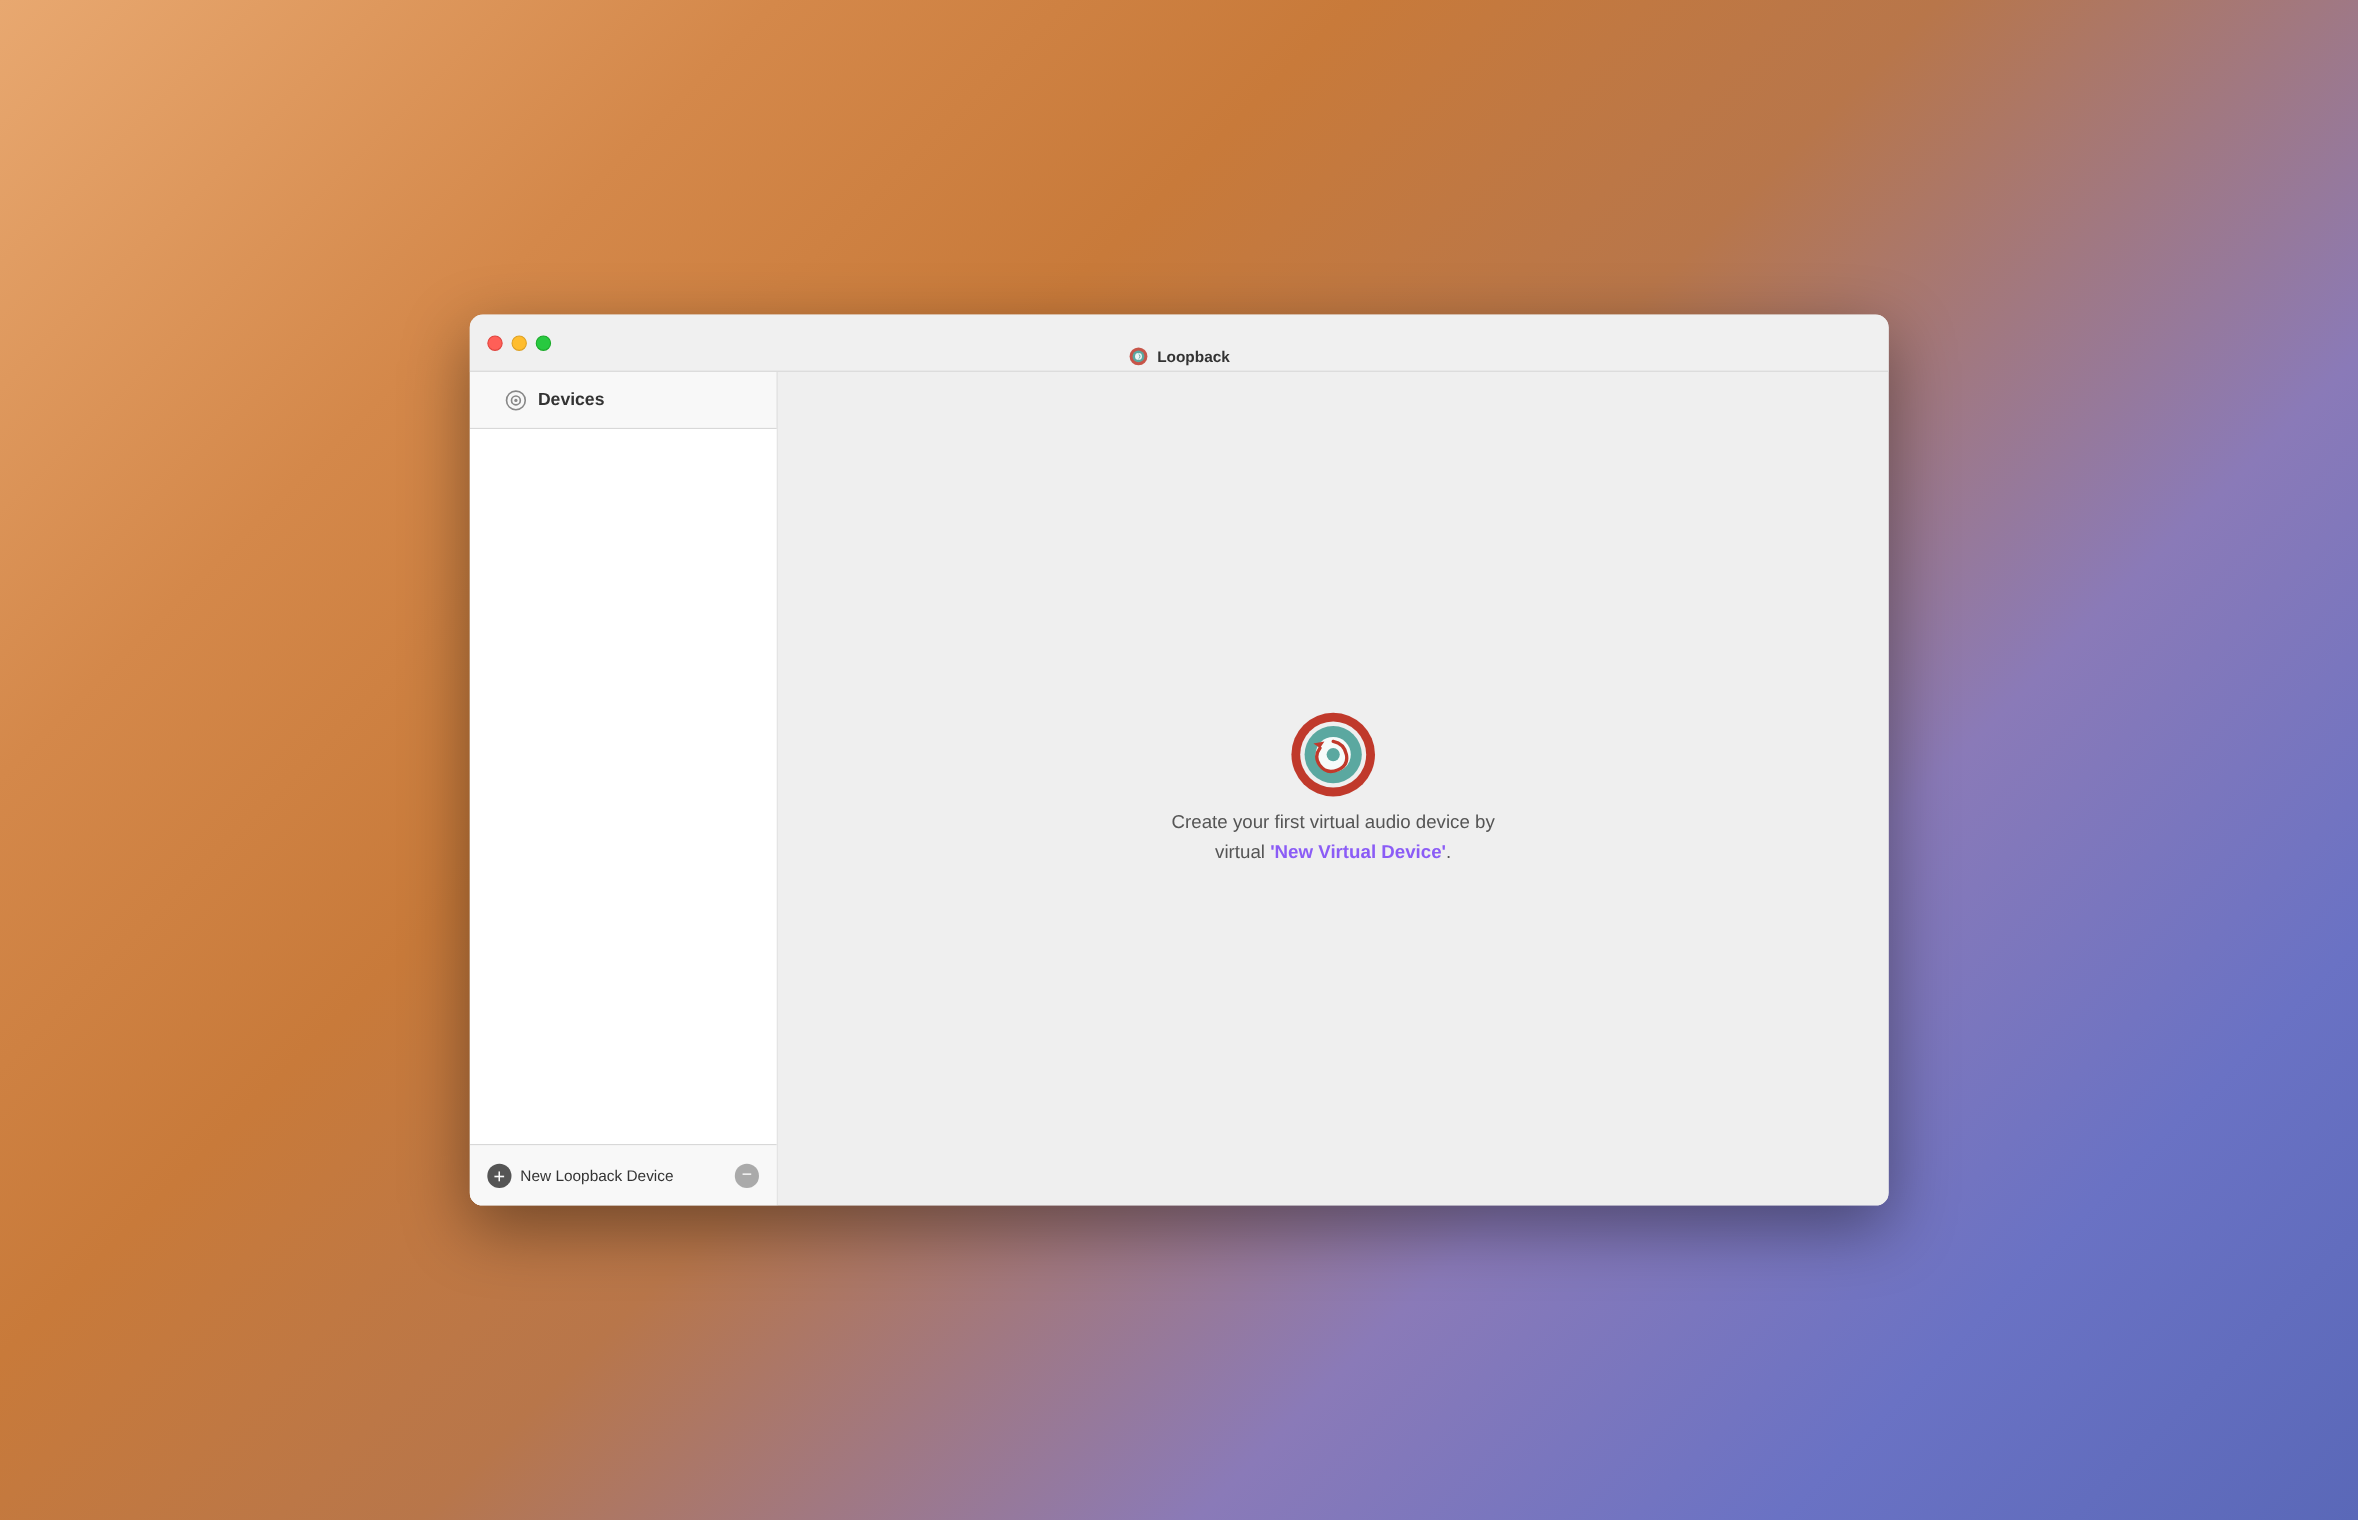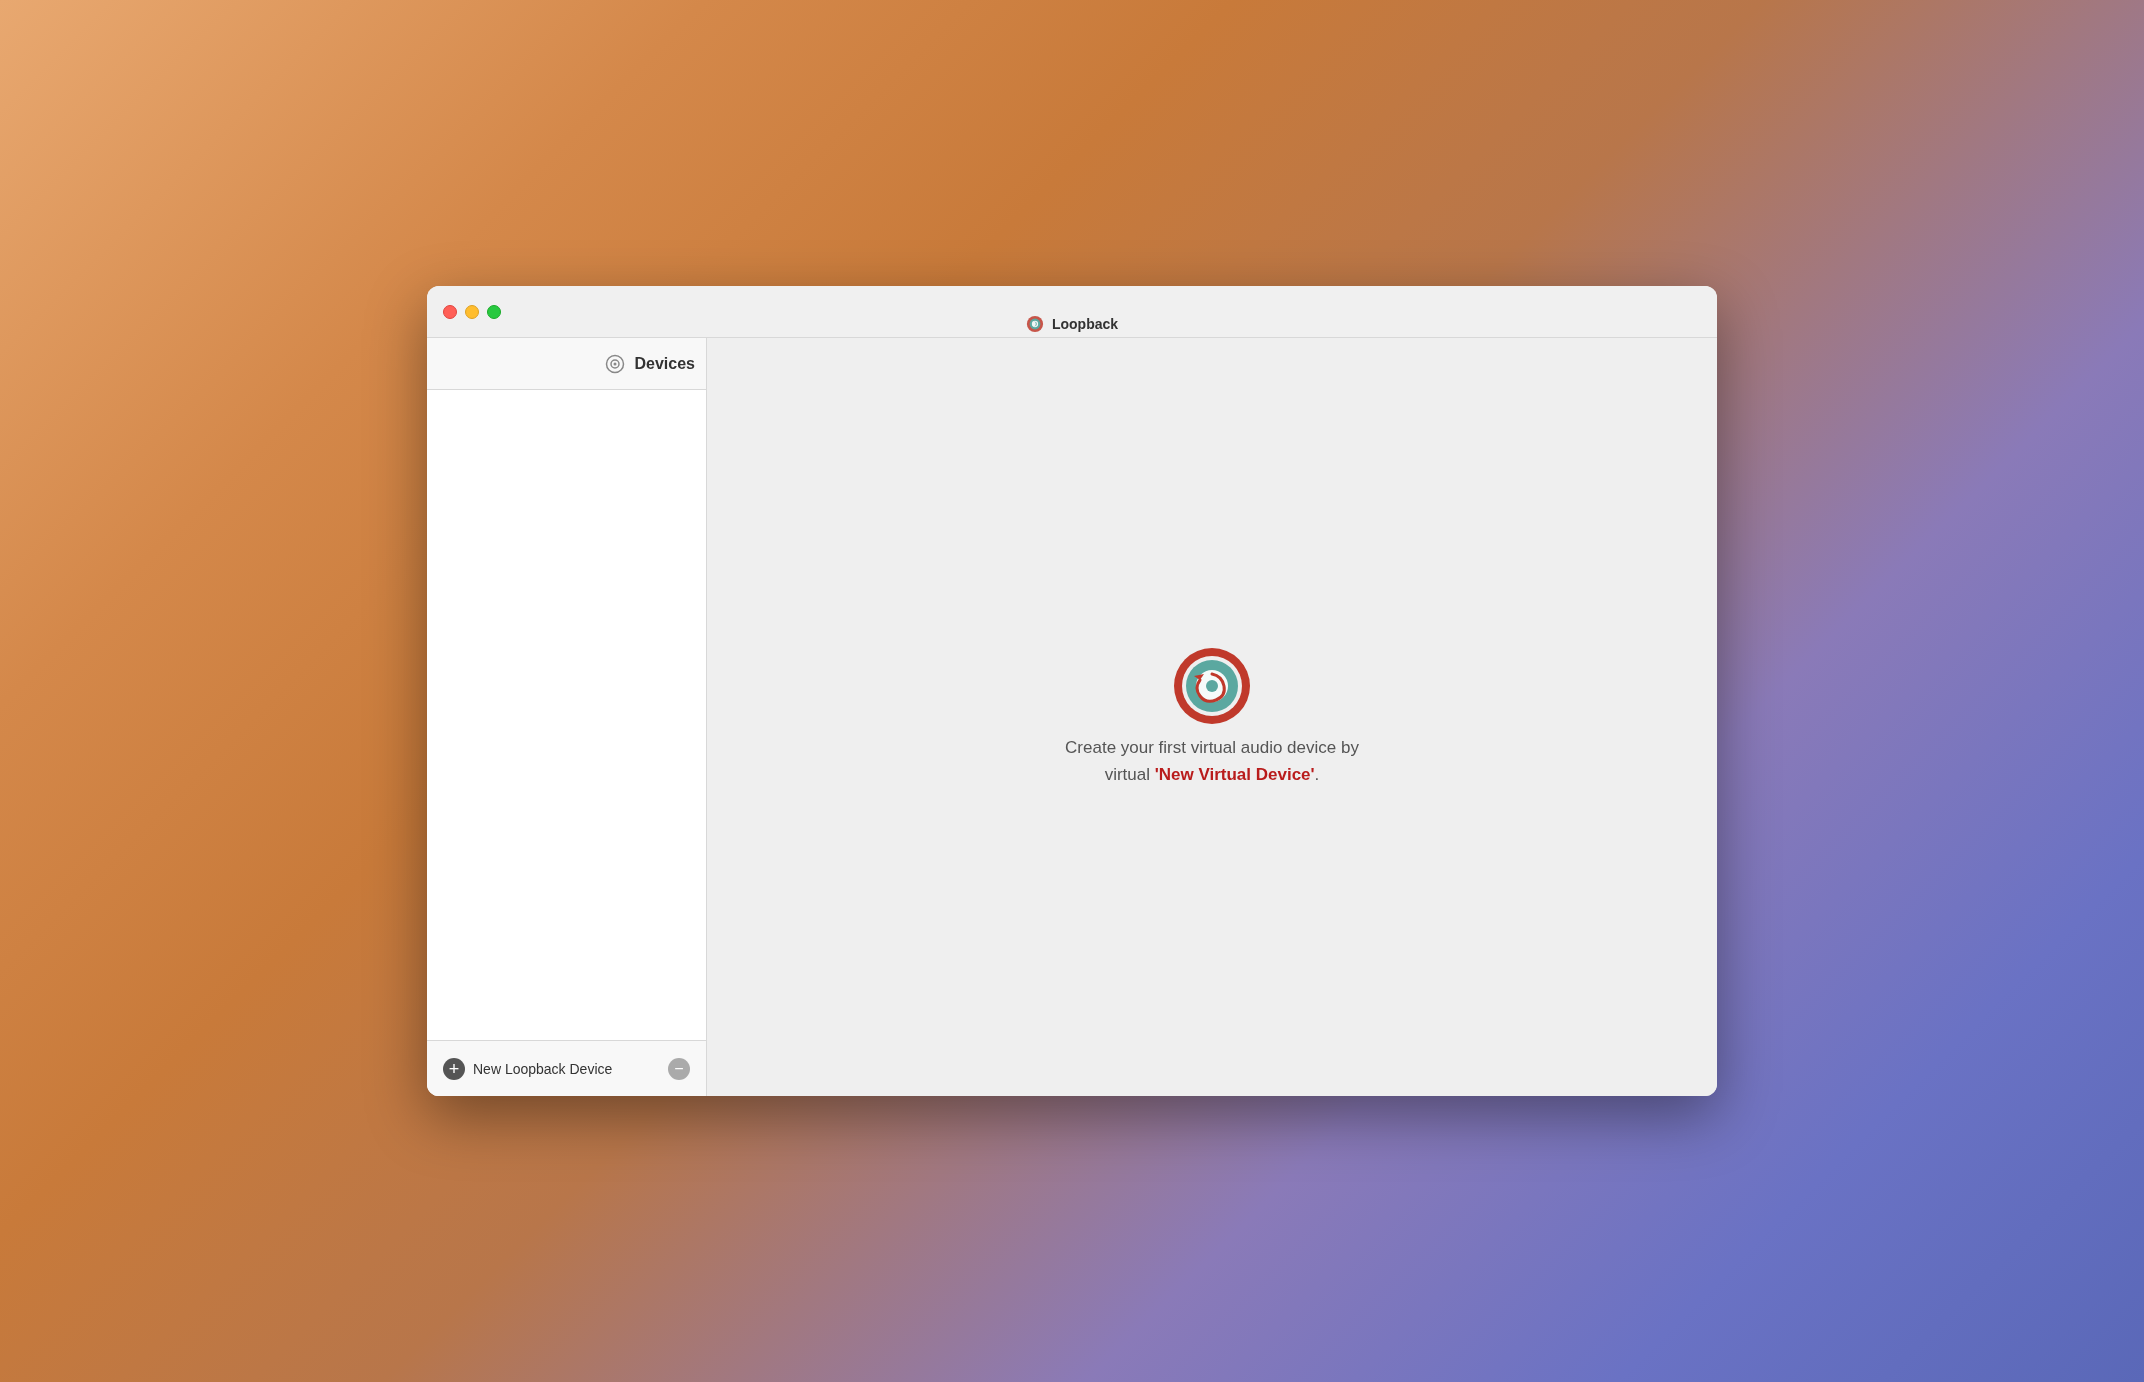--- a/index.html
+++ b/index.html
@@ -100,24 +100,23 @@
       border-right: 1px solid #d8d8d8;
       display: flex;
       flex-direction: column;
       flex-shrink: 0;
     }
 
     .sidebar-header {
       height: 52px;
       display: flex;
       align-items: center;
-      padding: 0 11px;
+      padding: 0 32px;
       gap: 10px;
       border-bottom: 1px solid #d8d8d8;
-      justify-content: flex-end;
     }
 
     .sidebar-header-icon {
       width: 20px;
       height: 20px;
       color: #888;
     }
 
     .sidebar-header-title {
       font-size: 16px;
@@ -198,21 +197,21 @@
     }
 
     .empty-state-text {
       text-align: center;
       color: #555;
       font-size: 17px;
       line-height: 1.6;
     }
 
     .empty-state-text strong {
-      color: #b91c1c;
+      color: #8b5cf6;
       font-weight: 700;
     }
   </style>
 </head>
 <body>
 
 <div class="window">
 
   <div class="titlebar">
     <div class="traffic-lights">

